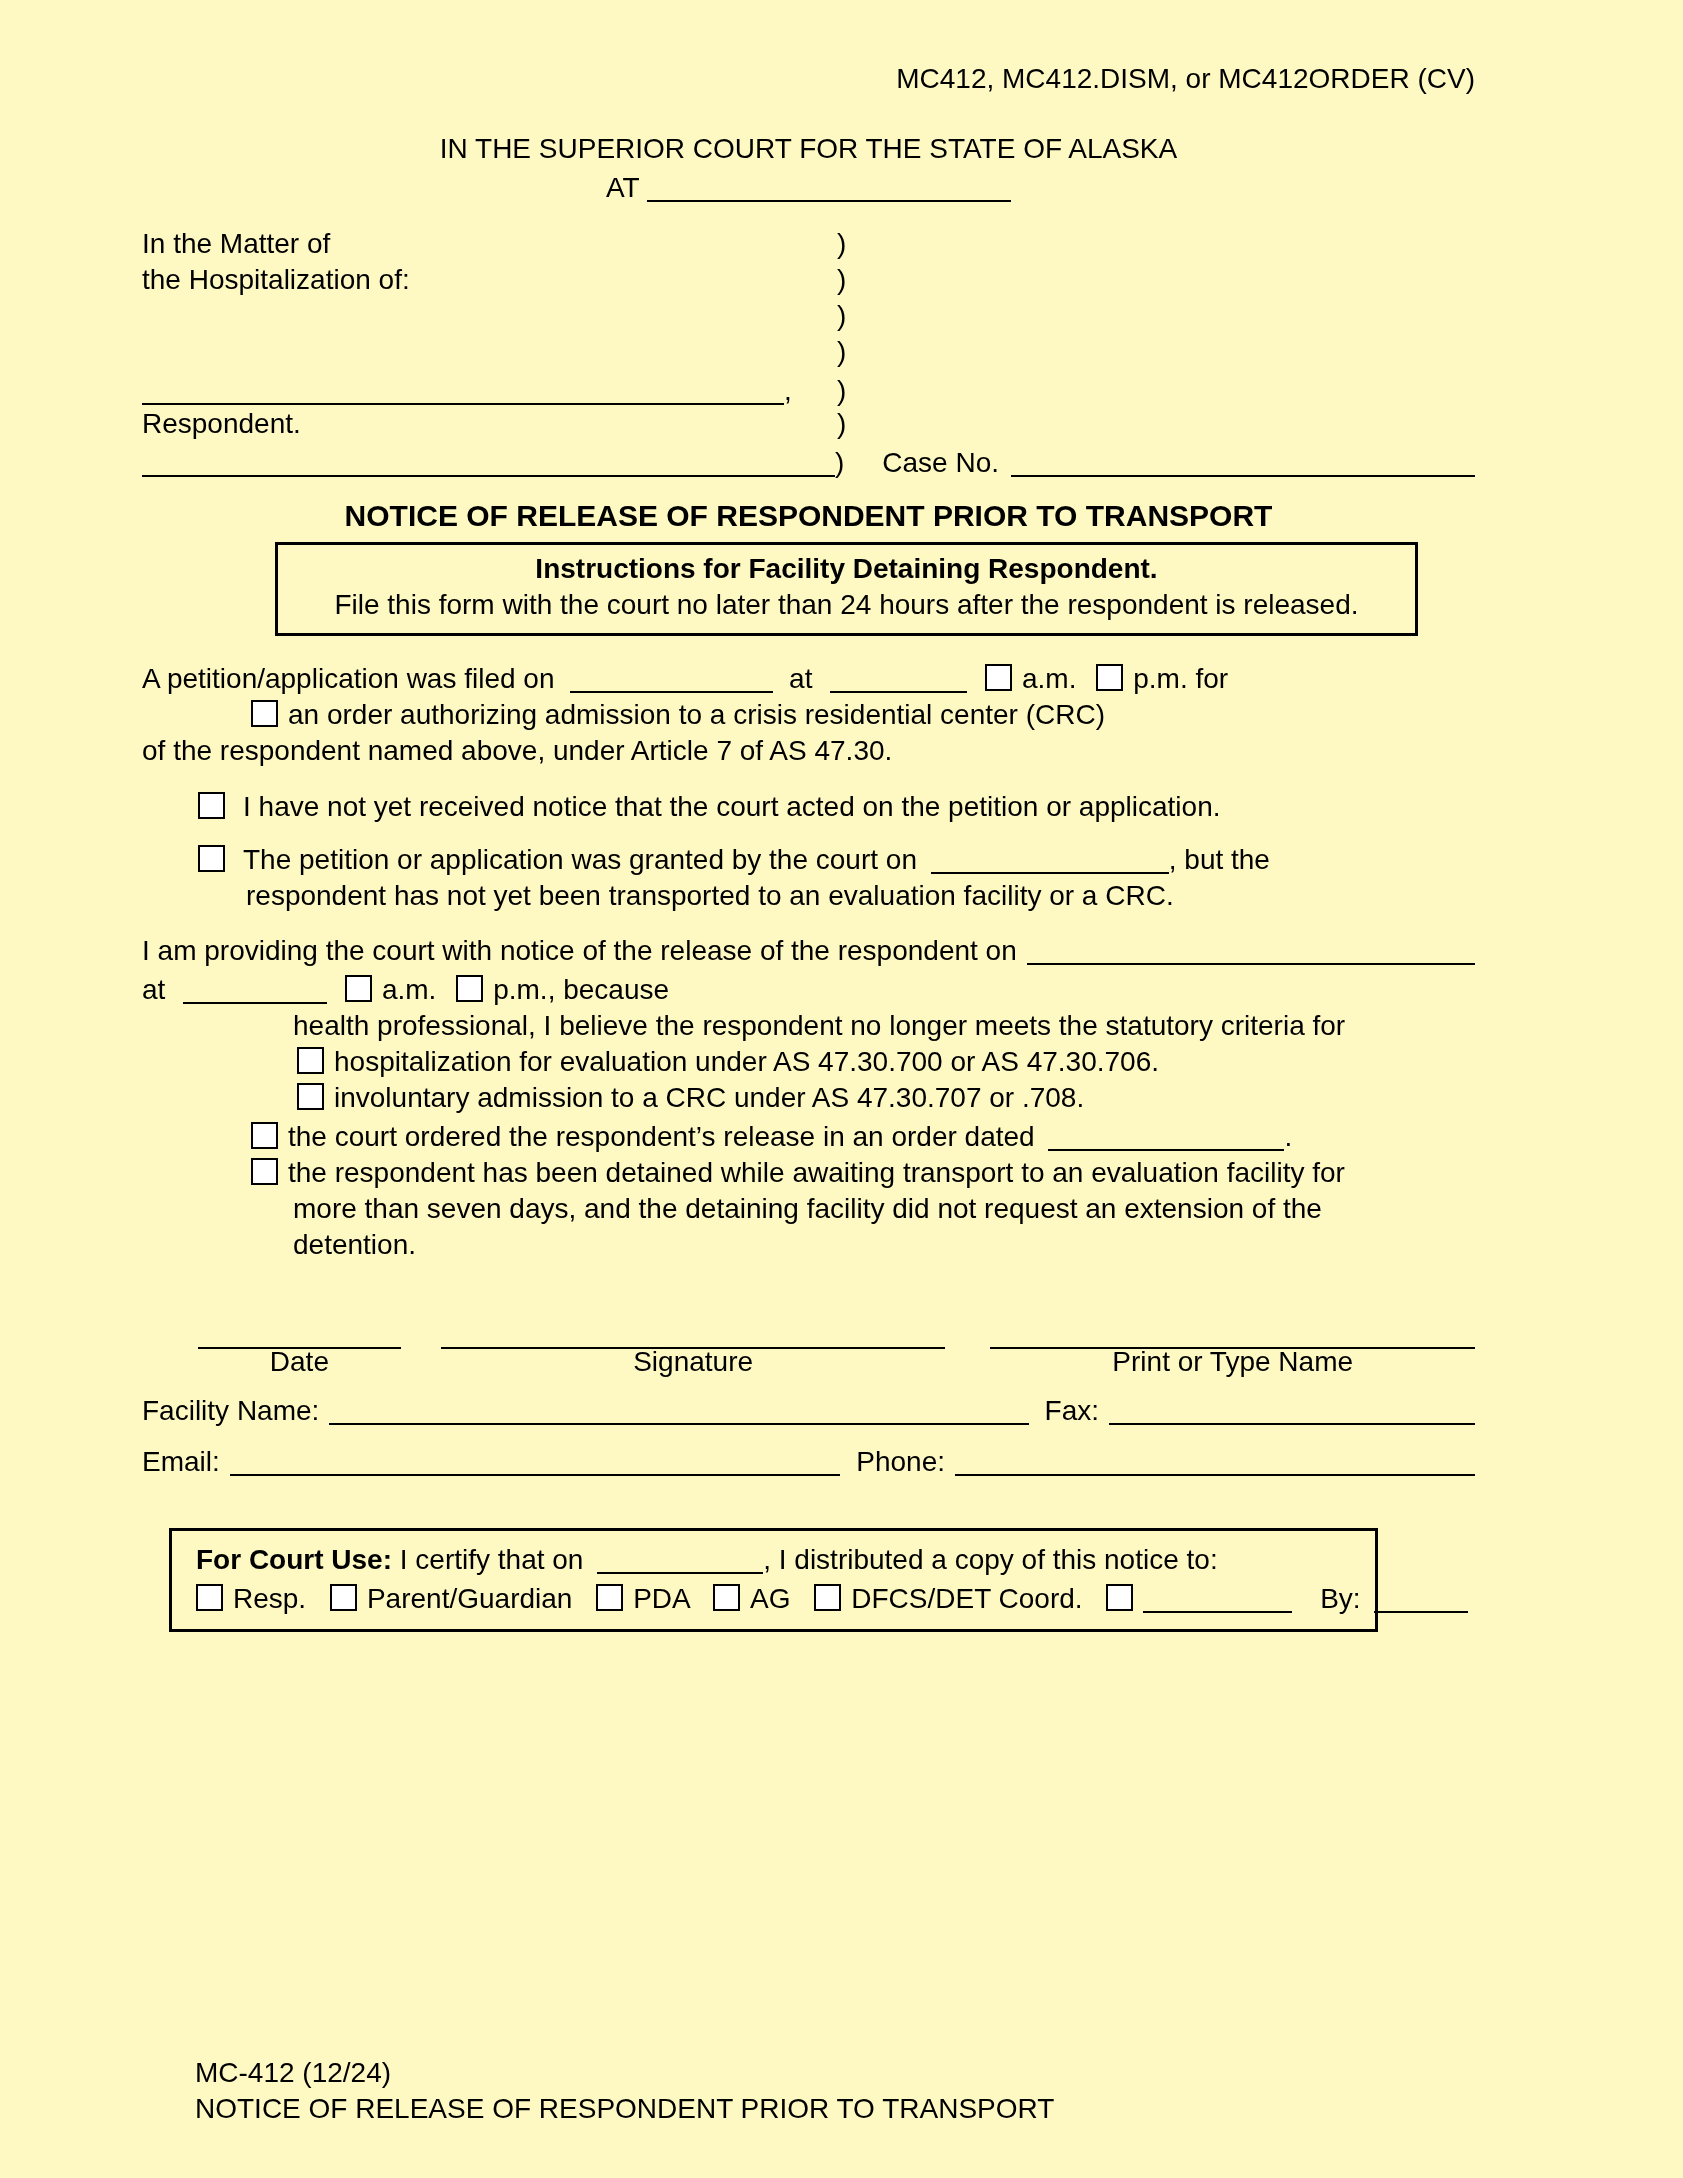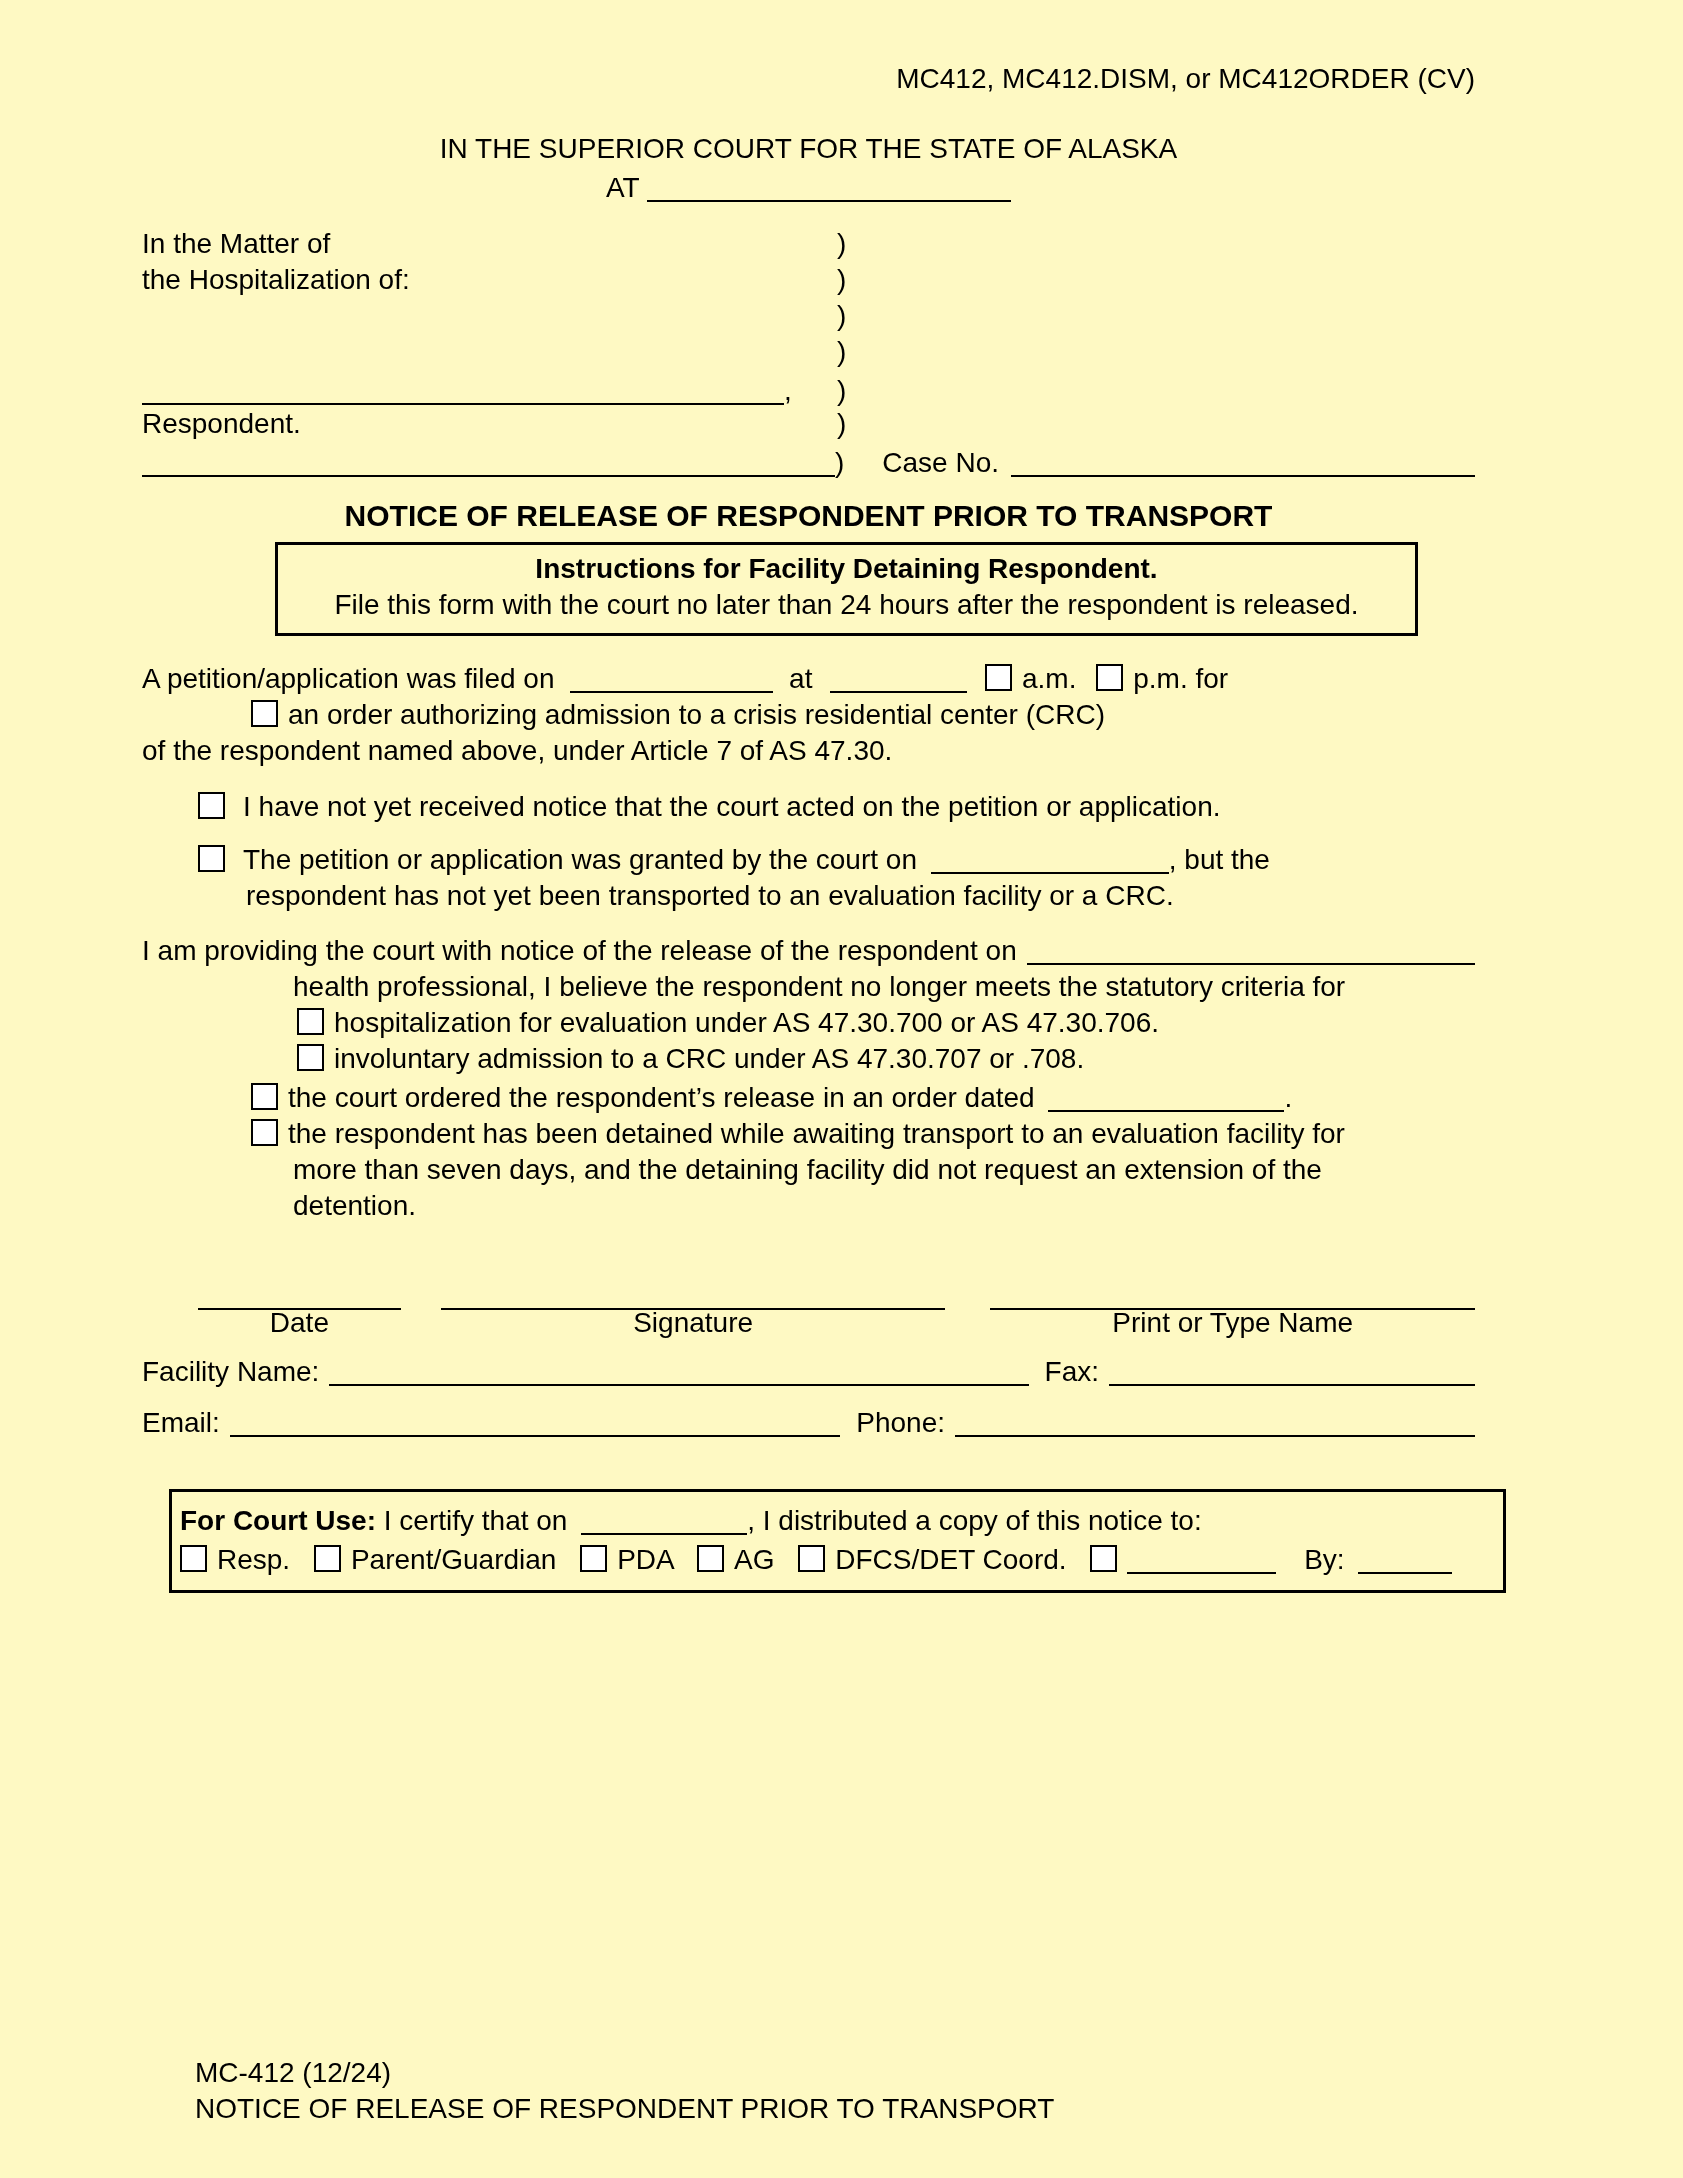--- a/index.html
+++ b/index.html
@@ -43,22 +43,22 @@
     padding:6px 10px 10px 10px; text-align:center;
   }
 
   .sig-underlines { display:flex; margin-top:51px; }
   .sig-labels { display:flex; }
   .sig-labels span { display:inline-block; text-align:center; }
 
   .frow { display:flex; align-items:baseline; }
 
   .court-use-box {
-    width:1337px; margin:48px 0 16px 27px; border:3px solid #000;
-    padding:8px 16px 12px 8px;
+    width:1209px; margin:48px 0 16px 27px; border:3px solid #000;
+    padding:8px 16px 12px 24px;
   }
   .cu-line2 { white-space:nowrap; }
 
   .footer { position:absolute; left:195px; bottom:51px; }
 </style>
 </head>
 <body>
 
 <div class="page">
   <div class="content">
@@ -131,20 +131,26 @@
 
     <div class="line pl57" style="margin-top:14px">
       <span class="cb"></span><span style="margin-left:8px">The petition or application was granted by the court on</span>
       <span class="blank" style="width:238px; margin-left:6px"></span><span>, but the</span>
     </div>
     <div class="line pl105">respondent has not yet been transported to an evaluation facility or a CRC.</div>
 
     <div class="flexline" style="margin-top:16px">
       <span style="flex:none">I am providing the court with notice of the release of the respondent on</span>
       <span class="blank" style="flex:1; margin-left:10px"></span>
+    </div>
+    <div class="line">
+      <span>at</span>
+      <span class="blank" style="width:144px; margin:0 10px"></span>
+      <span class="cb"></span><span>a.m.</span>
+      <span class="cb" style="margin-left:12px"></span><span>p.m., because</span>
     </div>
 
     <div class="line pl153">health professional, I believe the respondent no longer meets the statutory criteria for</div>
     <div class="line pl157">
       <span class="cb"></span><span>hospitalization for evaluation under AS 47.30.700 or AS 47.30.706.</span>
     </div>
     <div class="line pl157">
       <span class="cb"></span><span>involuntary admission to a CRC under AS 47.30.707 or .708.</span>
     </div>
     <div class="line pl110">

